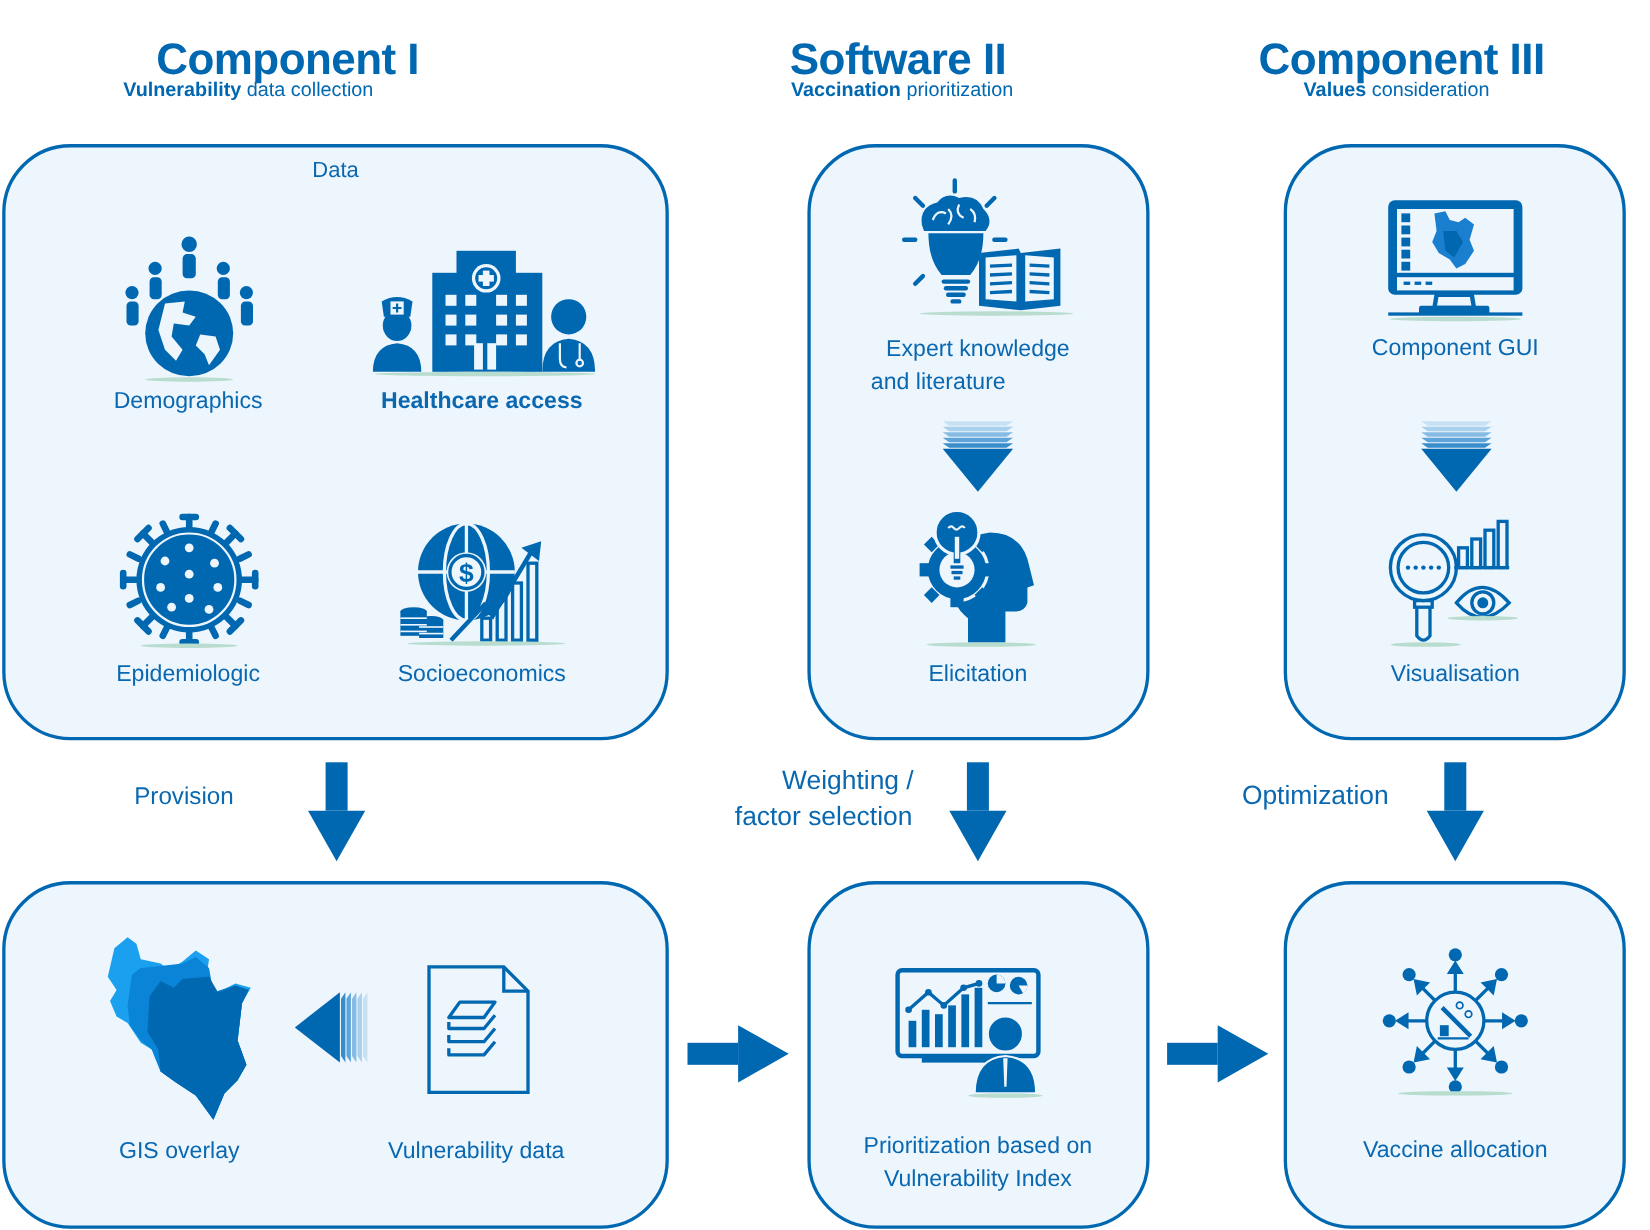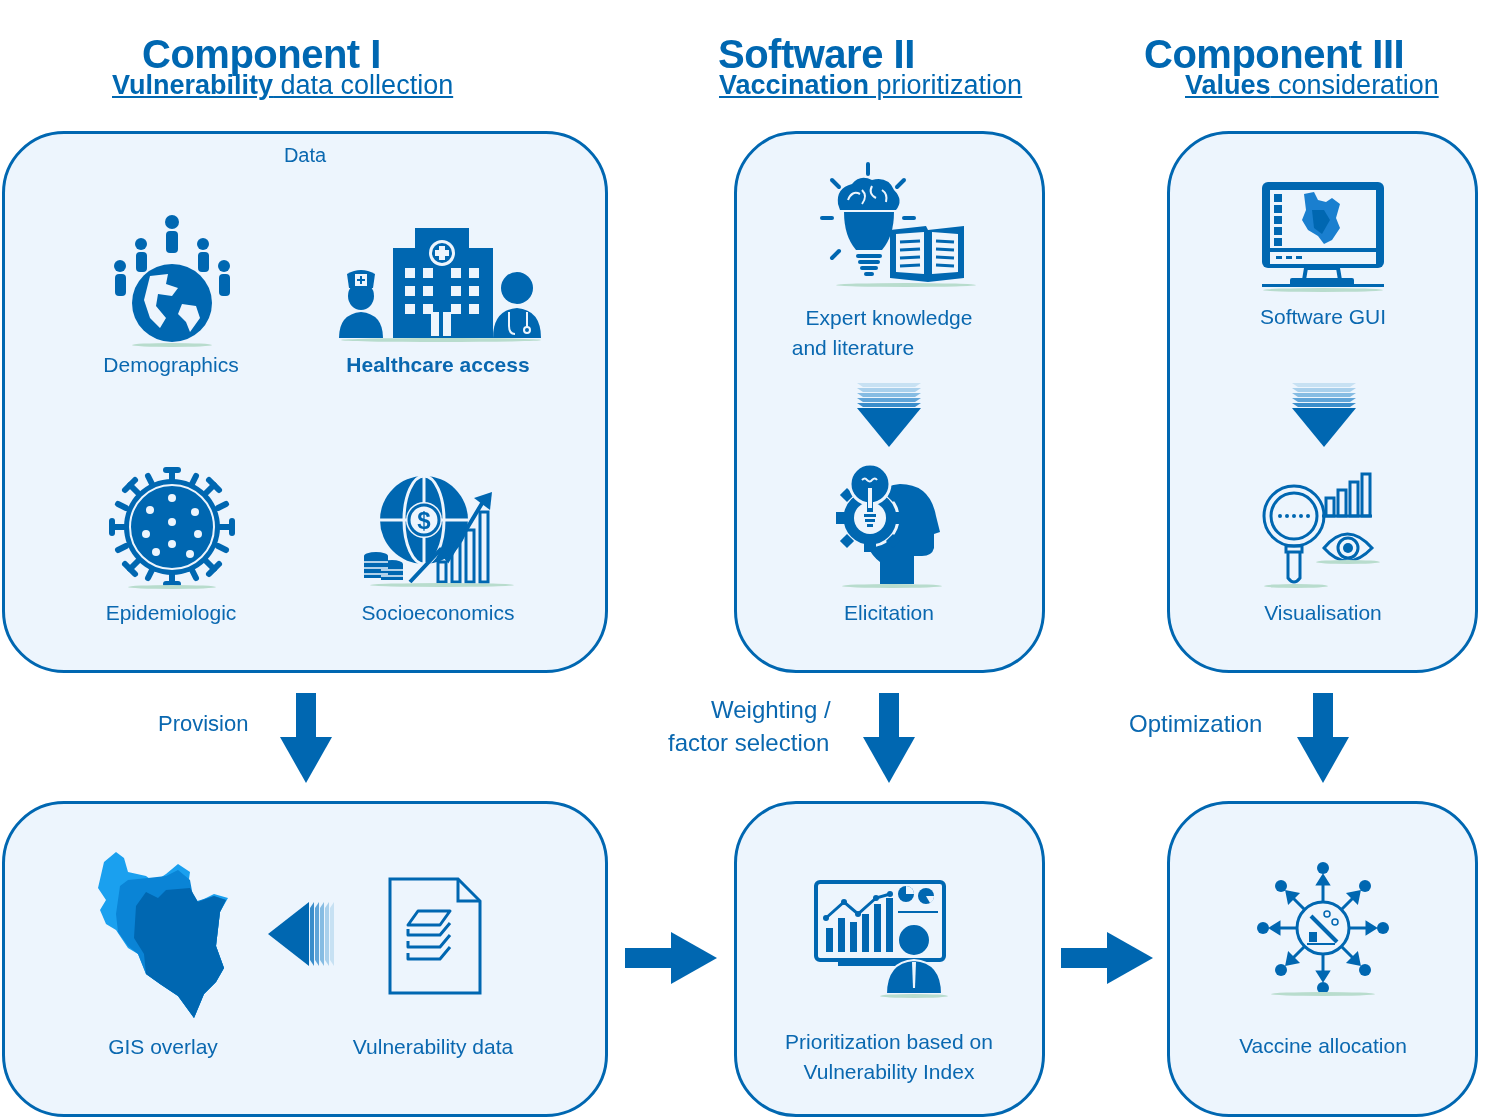--- a/index.html
+++ b/index.html
@@ -1,20 +1,20 @@
 <!DOCTYPE html>
 <html><head>
 <meta charset="utf-8">
 <style>
   html, body { margin: 0; padding: 0; background: #ffffff; }
   body { width: 1500px; height: 1118px; position: relative; overflow: hidden;
          font-family: "Liberation Sans", "DejaVu Sans", sans-serif; color: #0067b1; }
   .abs { position: absolute; }
   .comp-title { font-weight: bold; font-size: 40px; letter-spacing: -0.5px; white-space: nowrap; line-height: 1; margin-top: 32px; }
-  .comp-sub { font-size: 27px; white-space: nowrap; line-height: 1; text-decoration: underline; }
+  .comp-sub { font-size: 18px; white-space: nowrap; line-height: 1; }
   .comp-sub b { font-weight: bold; }
   .panel { position: absolute; background: #edf5fd; border: 3px solid #0067b1; border-radius: 62px; box-sizing: border-box; }
   .lbl { position: absolute; font-size: 21px; color: #0a68b0; text-align: center; white-space: nowrap; line-height: 30px; }
   .icon { position: absolute; }
   svg { display: block; overflow: visible; }
   .side-lbl { position: absolute; font-size: 24px; color: #0a68b0; white-space: nowrap; line-height: 33px; }
 </style>
 </head>
 <body>
 
@@ -291,21 +291,21 @@
         <rect x="16" y="76" width="6" height="3"></rect>
         <rect x="26" y="76" width="6" height="3"></rect>
         <rect x="36" y="76" width="6" height="3"></rect>
       </g>
     <path d="M46 88 L44 100 L80 100 L78 88 Z" fill="none" stroke="#0067b1" stroke-width="4"></path>
     <rect x="30" y="98" width="64" height="8" rx="2" fill="#0067b1"></rect>
     <rect x="2" y="104" width="122" height="3" fill="#0067b1"></rect>
     <ellipse cx="63" cy="110" rx="60" ry="2" fill="#b8dccd"></ellipse>
   </svg>
 </div>
-<div class="lbl" style="left:1223px; top:302px; width:200px;">Software GUI</div>
+<div class="lbl" style="left:1223px; top:302px; width:200px;">Component GUI</div>
 
 <div class="icon" style="left:1290px; top:383px;">
   <svg width="68" height="64" viewBox="0 0 68 64">
     <polygon points="2,0 66,0 60,4 8,4" fill="#c7e1f3"></polygon>
     <polygon points="2,5 66,5 60,9 8,9" fill="#a9d0ec"></polygon>
     <polygon points="2,10 66,10 60,14 8,14" fill="#86bce3"></polygon>
     <polygon points="2,15 66,15 60,19 8,19" fill="#5fa4d8"></polygon>
     <polygon points="2,20 66,20 60,24 8,24" fill="#3a8dcb"></polygon>
     <polygon points="2,25 66,25 34,64" fill="#0067b1"></polygon>
   </svg>
@@ -333,21 +333,21 @@
         <circle cx="32" cy="44" r="2"></circle>
         <circle cx="39" cy="44" r="2"></circle>
         <circle cx="46" cy="44" r="2"></circle>
       </g>
     <ellipse cx="34" cy="114" rx="32" ry="2" fill="#b8dccd"></ellipse>
     <ellipse cx="86" cy="90" rx="32" ry="2" fill="#b8dccd"></ellipse>
   </svg>
 </div>
 <div class="lbl" style="left:1223px; top:598px; width:200px;">Visualisation</div>
 
-<div class="side-lbl" style="left:122px; top:707px; font-size:22px;margin-left:36px;">Provision</div>
+<div class="side-lbl" style="left:122px; top:707px; font-size:22px;">Provision</div>
 <div class="icon" style="left:280px; top:693px;">
   <svg width="52" height="90" viewBox="0 0 52 90">
     <rect x="16" y="0" width="20" height="44" fill="#0067b1"></rect>
     <polygon points="0,44 52,44 26,90" fill="#0067b1"></polygon>
   </svg>
 </div>
 
 <div class="side-lbl" style="left:711px; top:693px;">Weighting /</div>
 <div class="side-lbl" style="left:668px; top:726px;">factor selection</div>
 <div class="icon" style="left:863px; top:693px;">

